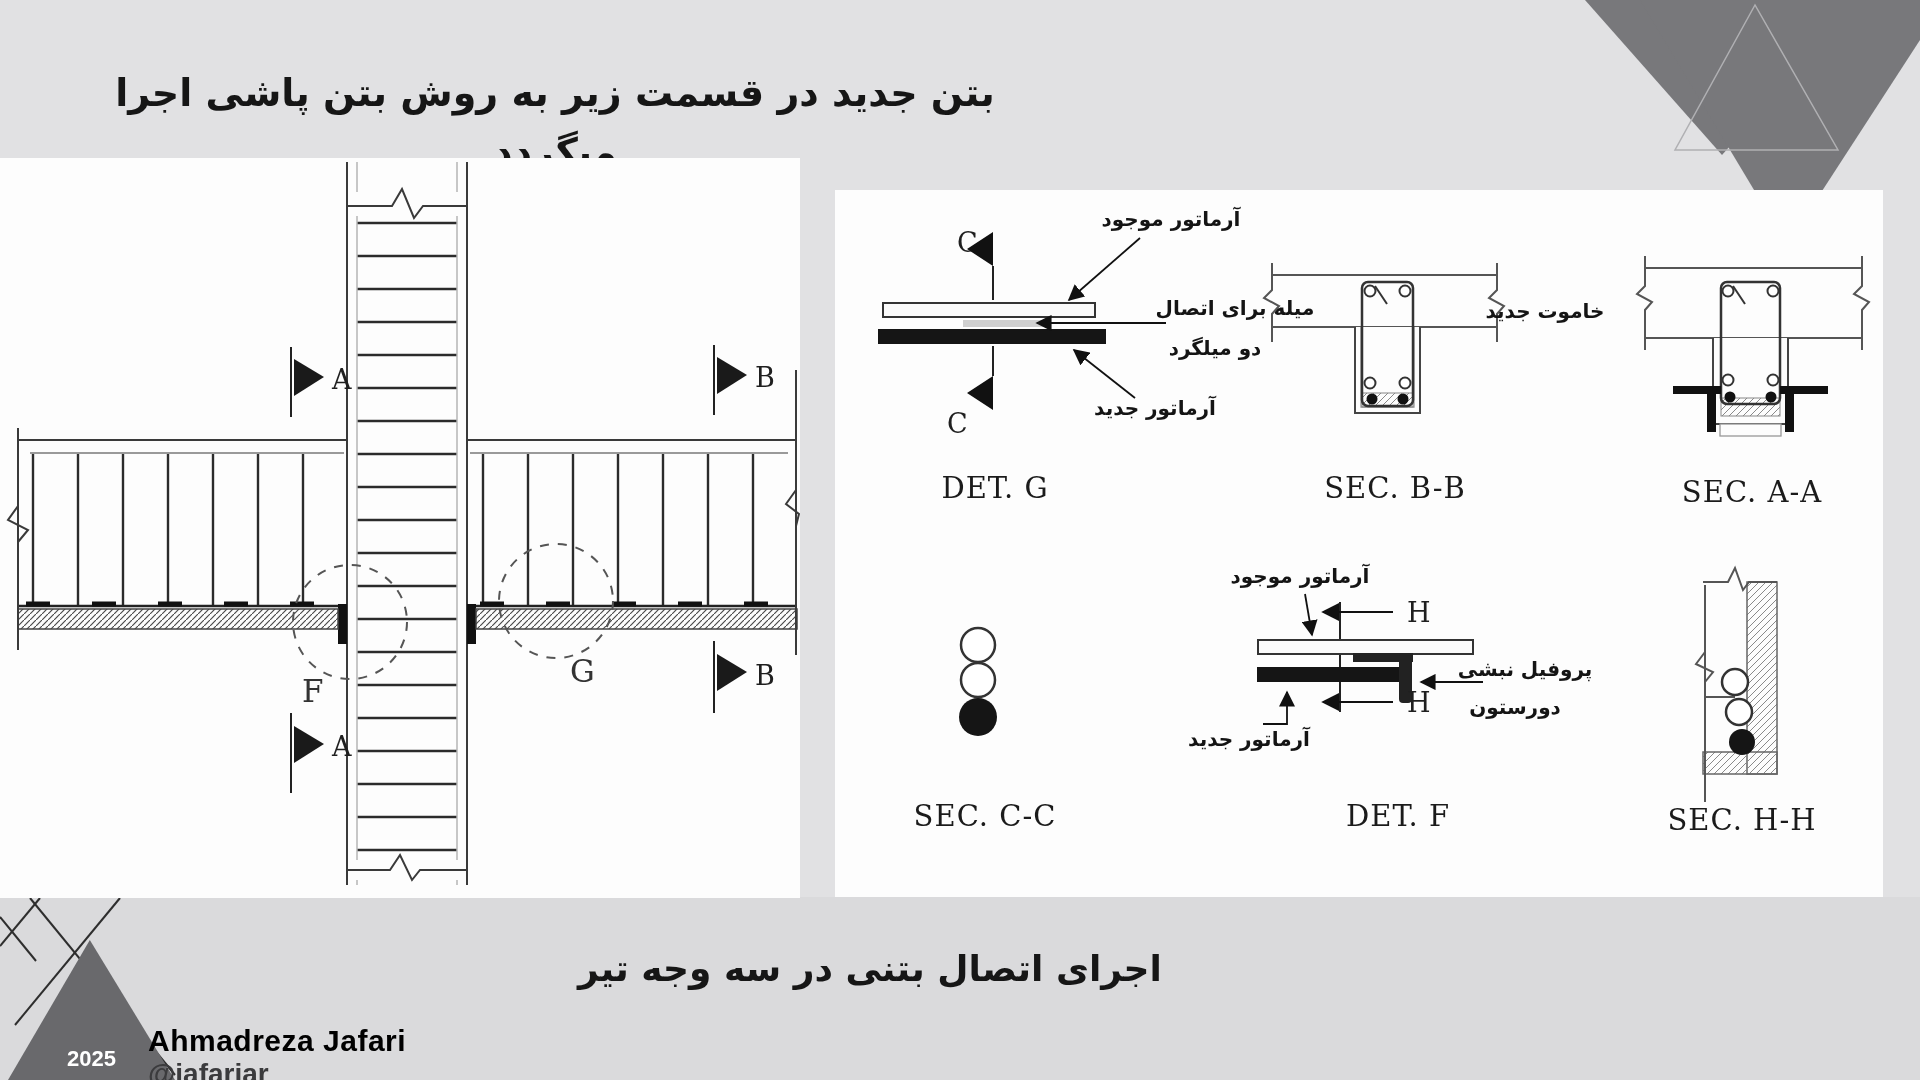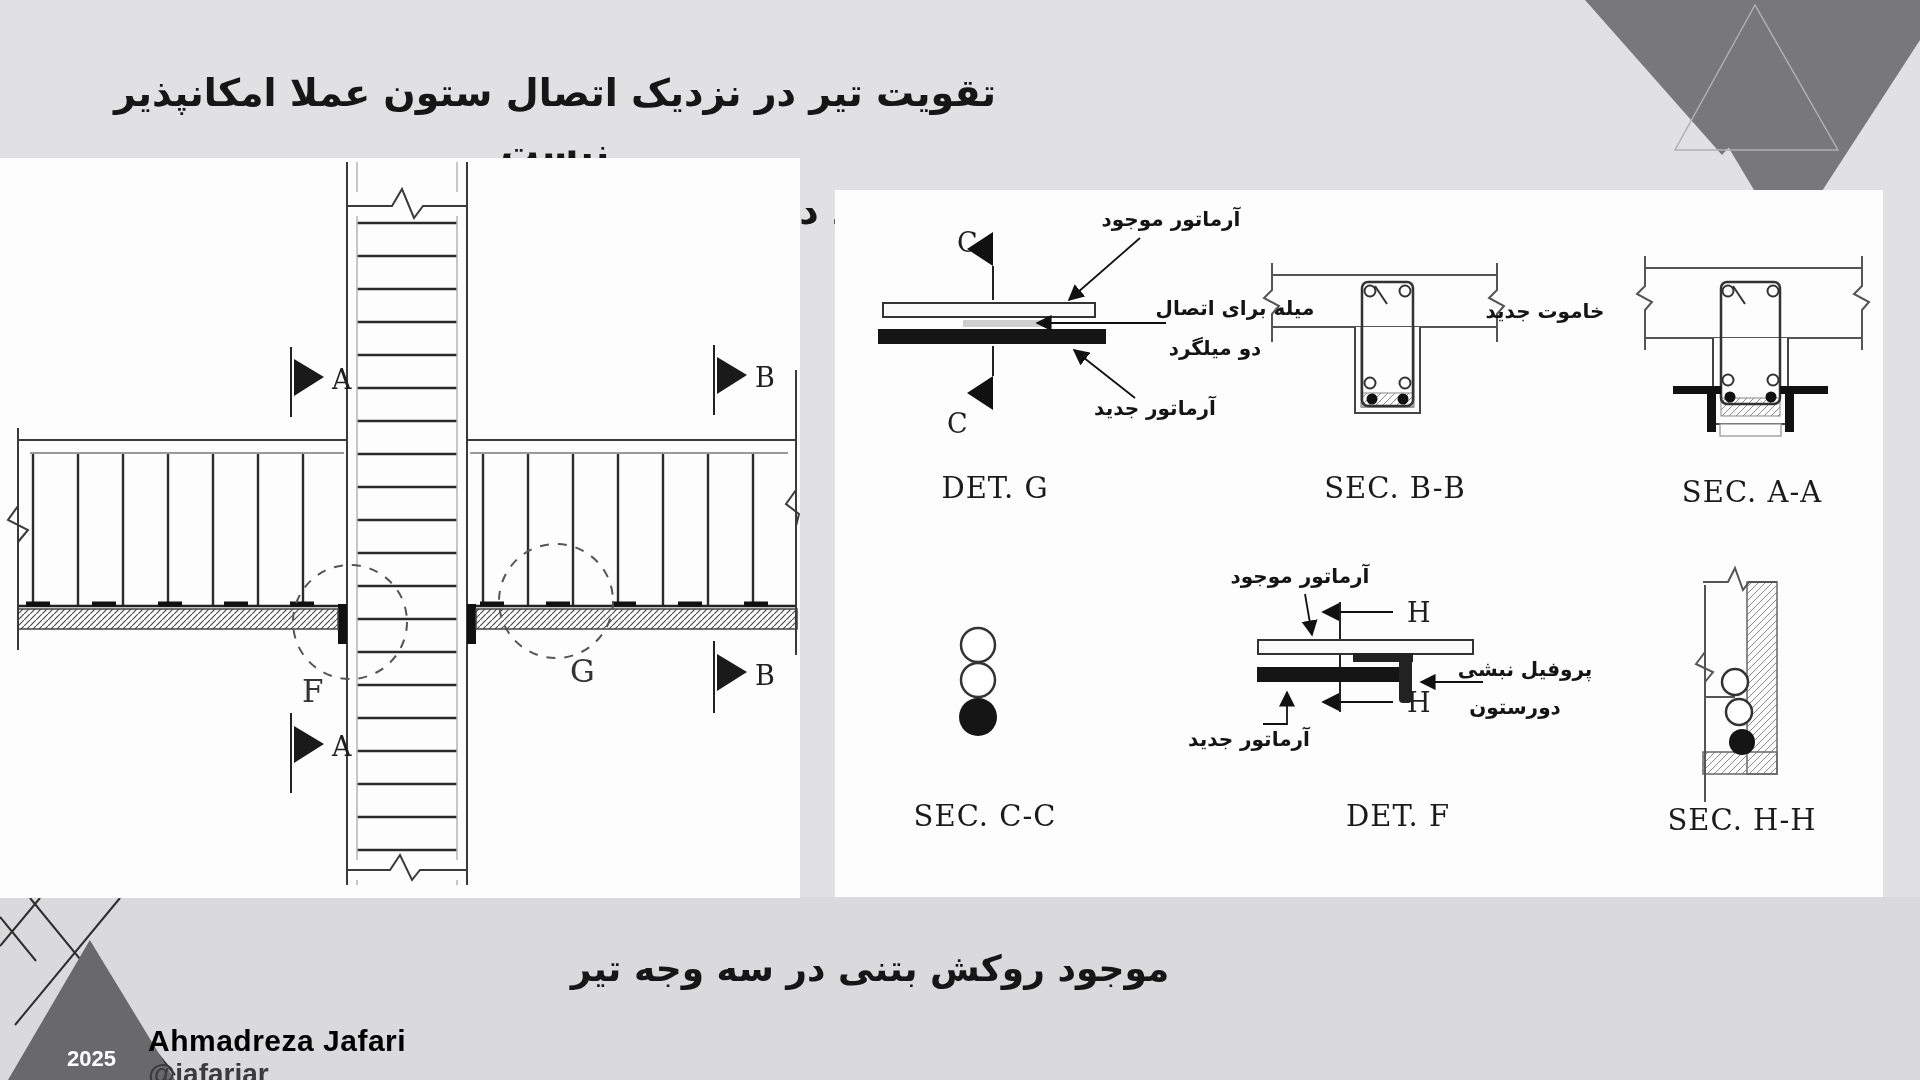--- a/index.html
+++ b/index.html
@@ -44,21 +44,20 @@
     <line x1="40" y1="3" x2="0" y2="51"></line>
     <line x1="0" y1="22" x2="36" y2="66"></line>
   </g>
 </svg>
 
 <div class="abs year-tri">
   <span>2025</span>
 </div>
 
 <div class="abs title">
-  <div>تقویت تیر در نزدیک اتصال ستون عملا امکانپذیر نیست</div>
   <div>بتن جدید در قسمت زیر به روش بتن پاشی اجرا میگردد</div>
 </div>
 
 <div class="abs panel" style="left:0;top:158px;width:800px;height:740px;">
 <svg width="800" height="740" viewBox="0 0 800 740">
   <defs>
     <pattern id="hl" patternUnits="userSpaceOnUse" x="357" y="62" width="100" height="33">
       <line x1="0" y1="3" x2="100" y2="3" stroke="#2b2b2b" stroke-width="2.4"></line>
     </pattern>
     <pattern id="vl" patternUnits="userSpaceOnUse" x="30" y="296" width="45" height="151">
@@ -243,16 +242,16 @@
     <polyline points="868,392 893,392 900,378 908,400 914,392 942,392" fill="none" stroke="#555" stroke-width="2"></polyline>
     <line x1="870" y1="507" x2="900" y2="507" stroke="#555" stroke-width="2"></line>
     <circle cx="900" cy="492" r="13" fill="#fff" stroke="#333" stroke-width="2.5"></circle>
     <circle cx="904" cy="522" r="13" fill="#fff" stroke="#333" stroke-width="2.5"></circle>
     <circle cx="907" cy="552" r="13" fill="#151515"></circle>
     <text x="907" y="640" text-anchor="middle" class="cap">SEC. H-H</text>
   </g>
 </svg>
 </div>
 
-<div class="abs bottom-caption">موجود روکش بتنی در سه وجه تیر</div>
+<div class="abs bottom-caption">اجرای اتصال بتنی در سه وجه تیر</div>
 
 <div class="abs author">Ahmadreza Jafari</div>
 <div class="abs handle">@jafariar</div>
 
 </body></html>

